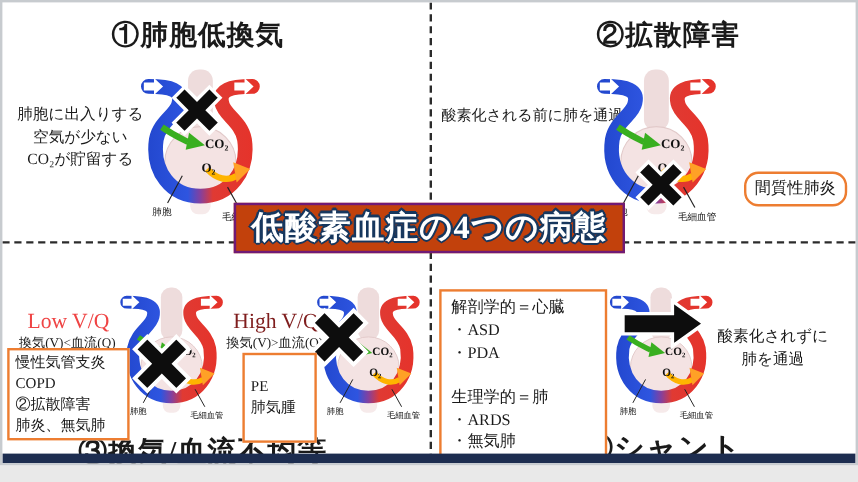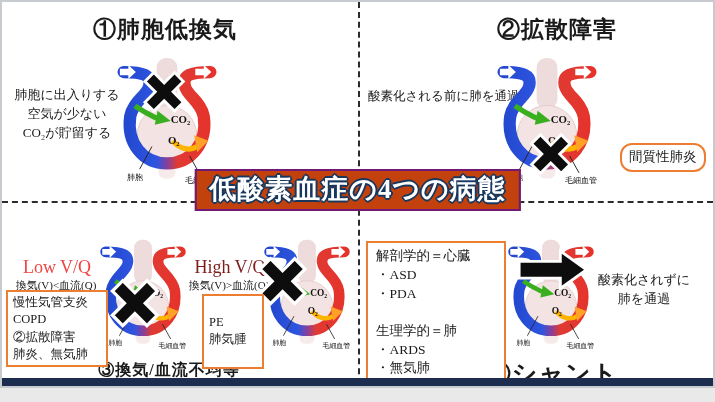--- a/index.html
+++ b/index.html
@@ -194,21 +194,21 @@
     <line x1="44" y1="96" x2="31" y2="120" stroke="#222" stroke-width="1"></line>
     <text x="26" y="131" font-size="8.5" text-anchor="middle" fill="#111">肺胞</text>
     <line x1="84" y1="106" x2="94" y2="124" stroke="#222" stroke-width="1"></line>
     <text x="96" y="135" font-size="8.5" text-anchor="middle" fill="#111">毛細血管</text>
   <g transform="translate(30,53) rotate(45) scale(1)">
           <path d="M -9 -30 L 9 -30 L 9 -9 L 30 -9 L 30 9 L 9 9 L 9 30 L -9 30 L -9 9 L -30 9 L -30 -9 L -9 -9 Z" fill="#0d0d0d" stroke="#ffffff" stroke-width="4"></path>
         </g>
       </svg>
     </div>
 
-  <div class="qtitle" style="left:0px;top:358px;width:334px;font-size:16px;">③換気/血流不均等</div>
+  <div class="qtitle" style="left:0px;top:358px;width:334px;font-size:24px;">③換気/血流不均等</div>
 
   <div class="obox" style="left:364px;top:239px;width:120px;font-size:13.5px;padding:4px 8px;line-height:1.4;">
     <div>解剖学的＝心臓</div>
     <div>・ASD</div>
     <div>・PDA</div>
     <div class="spacer"></div>
     <div>生理学的＝肺</div>
     <div>・ARDS</div>
     <div>・無気肺</div>
   </div>

